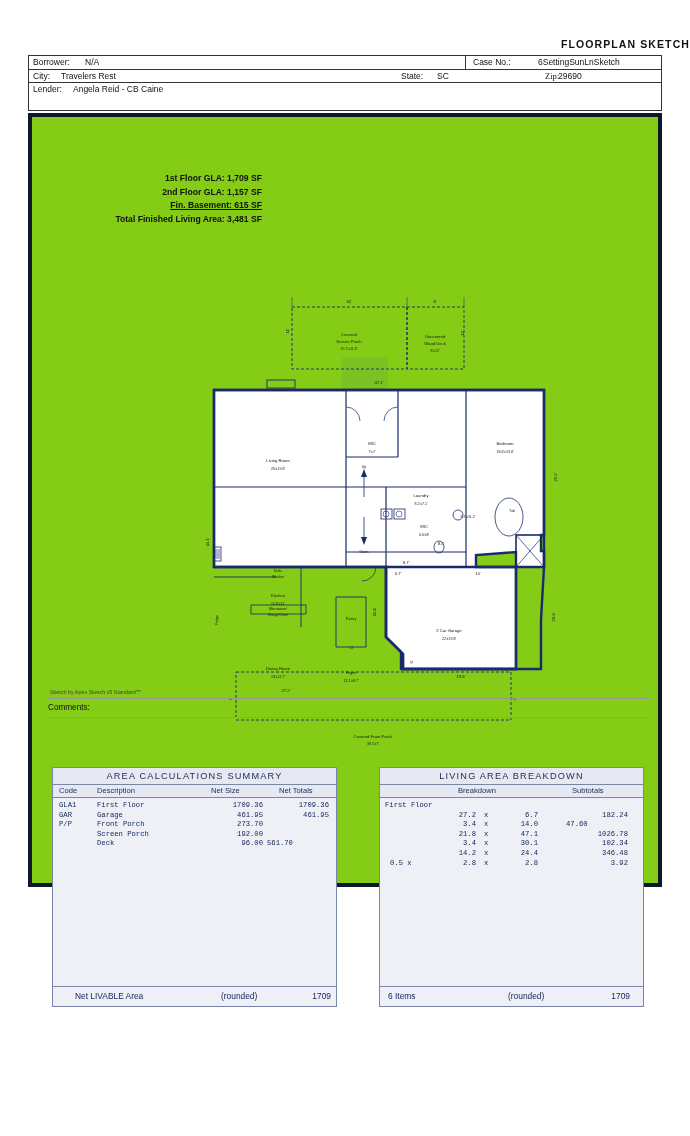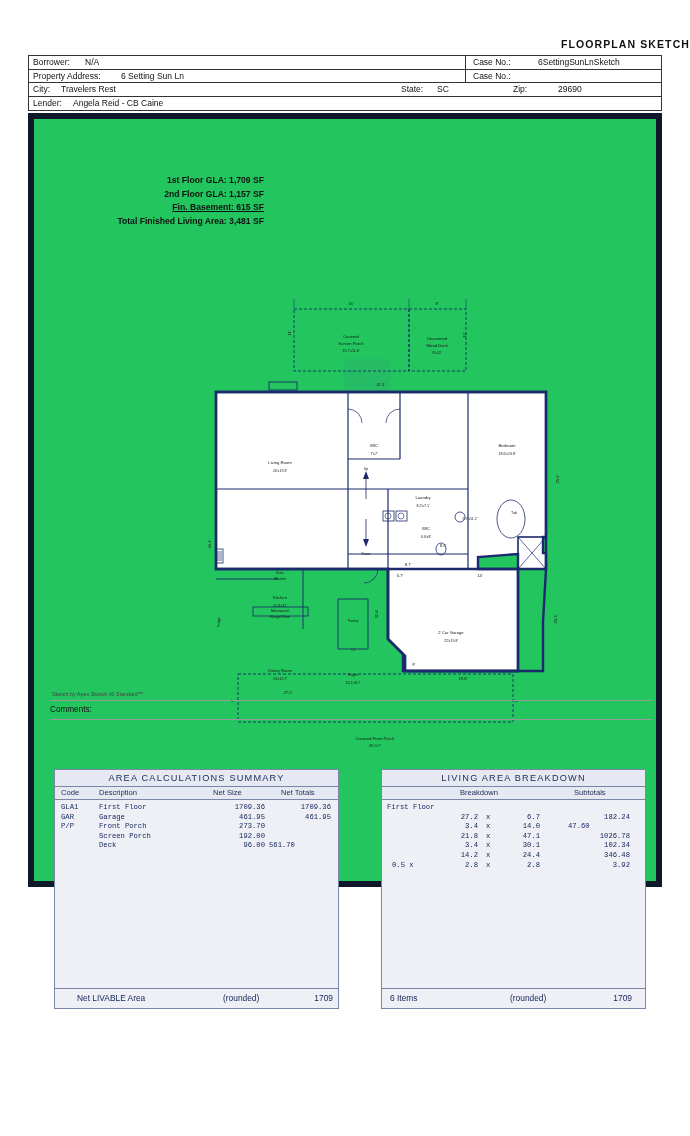--- a/index.html
+++ b/index.html
@@ -57,22 +57,22 @@
     background: #333;
   }
   .lbl { color: #111; }
   .val { color: #111; }
 
   
   .body-frame {
     position: absolute;
     left: 28px; top: 113px;
     width: 634px; height: 774px;
-    border: 6px solid #0f172a;
-    background: #22c55e;
+    border: 4px solid #0f172a;
+    background: #84cc16;
   }
 
   
   .gla-block {
     position: absolute;
     left: 20px; top: 55px;
     width: 210px;
     text-align: right;
     font-size: 8.6px;
     font-weight: bold;
@@ -178,34 +178,27 @@
   <div class="header-box">
 
     <div class="hdr-row">
       <span class="hdr-cell lbl" style="left:0px;">Borrower:</span>
       <span class="hdr-cell val" style="left:52px;">N/A</span>
       <div class="hdr-sep" style="left:436px;"></div>
       <span class="hdr-cell lbl" style="left:440px;">Case No.:</span>
       <span class="hdr-cell val" style="left:505px;">6SettingSunLnSketch</span>
     </div>
 
-    <div class="hdr-row">
-      <span class="hdr-cell lbl" style="left:0px;">Property Address:</span>
-      <span class="hdr-cell val" style="left:88px;">6 Setting Sun Ln</span>
-      <div class="hdr-sep" style="left:436px;"></div>
-      <span class="hdr-cell lbl" style="left:440px;">Case No.:</span>
-      <span class="hdr-cell val" style="left:505px;"></span>
-    </div>
 
     <div class="hdr-row">
       <span class="hdr-cell lbl" style="left:0px;">City:</span>
       <span class="hdr-cell val" style="left:28px;">Travelers Rest</span>
       <span class="hdr-cell lbl" style="left:368px;">State:</span>
       <span class="hdr-cell val" style="left:404px;">SC</span>
-      <span class="hdr-cell lbl" style="left:480px;">Zip:</span>
+      <span class="hdr-cell lbl" style="left:512px;font-family:Liberation Serif, serif;">Zip:</span>
       <span class="hdr-cell val" style="left:525px;">29690</span>
     </div>
 
     <div class="hdr-row">
       <span class="hdr-cell lbl" style="left:0px;">Lender:</span>
       <span class="hdr-cell val" style="left:40px;">Angela Reid - CB Caine</span>
     </div>
   </div>
 
   <div class="body-frame">

